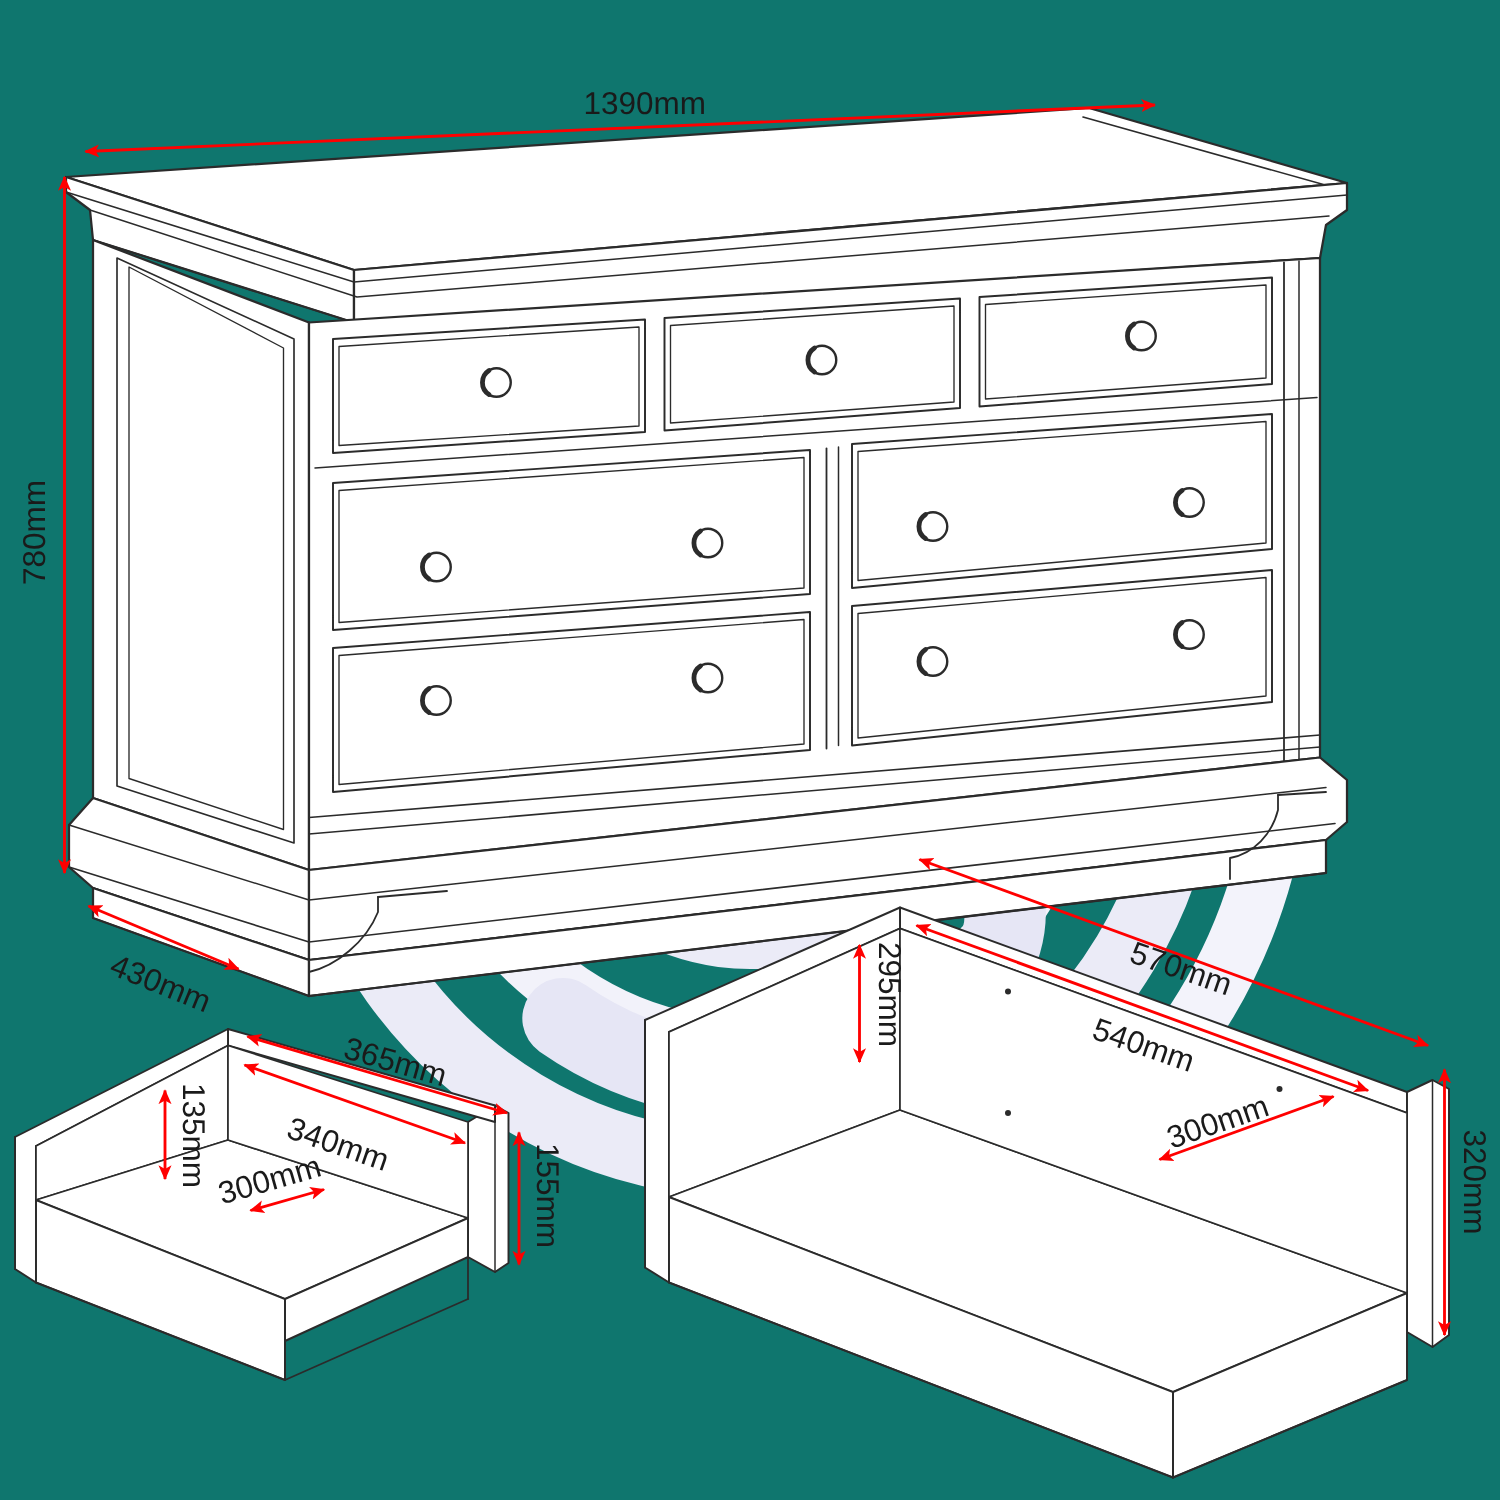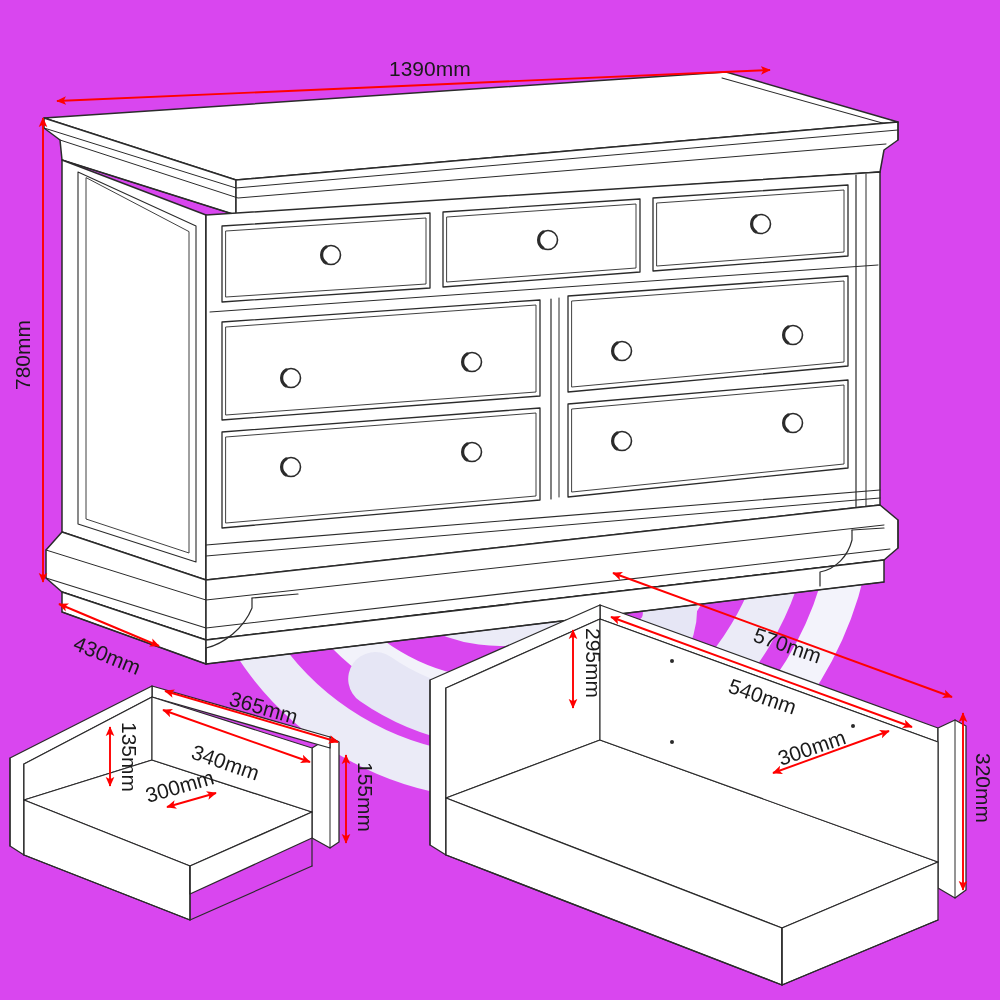--- a/index.html
+++ b/index.html
@@ -1,19 +1,19 @@
 <!DOCTYPE html>
 <html><head>
 <meta charset="utf-8">
 <title>Furniture Technical Drawing</title>
 <style>
   html,body{margin:0;padding:0;background:#ffffff;}
   body{width:1000px;height:1000px;overflow:hidden;
        font-family:"Liberation Sans","DejaVu Sans",sans-serif;}
-  #stage{position:relative;width:1000px;height:1000px;background:#d946ef;}
+  #stage{position:relative;width:1000px;height:1000px;background:#0f766e;}
   #stage svg{position:absolute;top:0;left:0;}
   .dimtext{font-family:"Liberation Sans","DejaVu Sans",sans-serif;
            fill:#1a1a1a;font-size:21px;font-weight:400;}
 </style>
 </head>
 <body>
 
 <div id="stage">
 
   <svg width="1000" height="1000">

